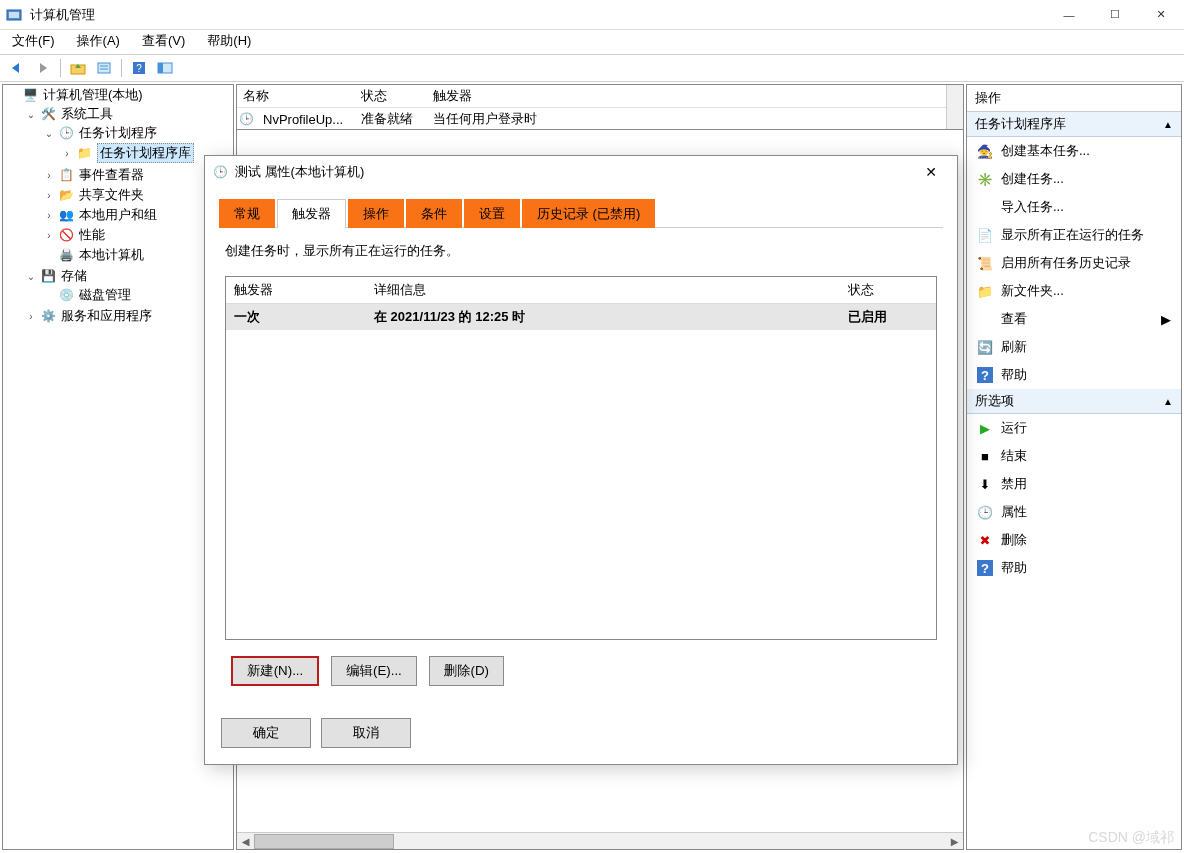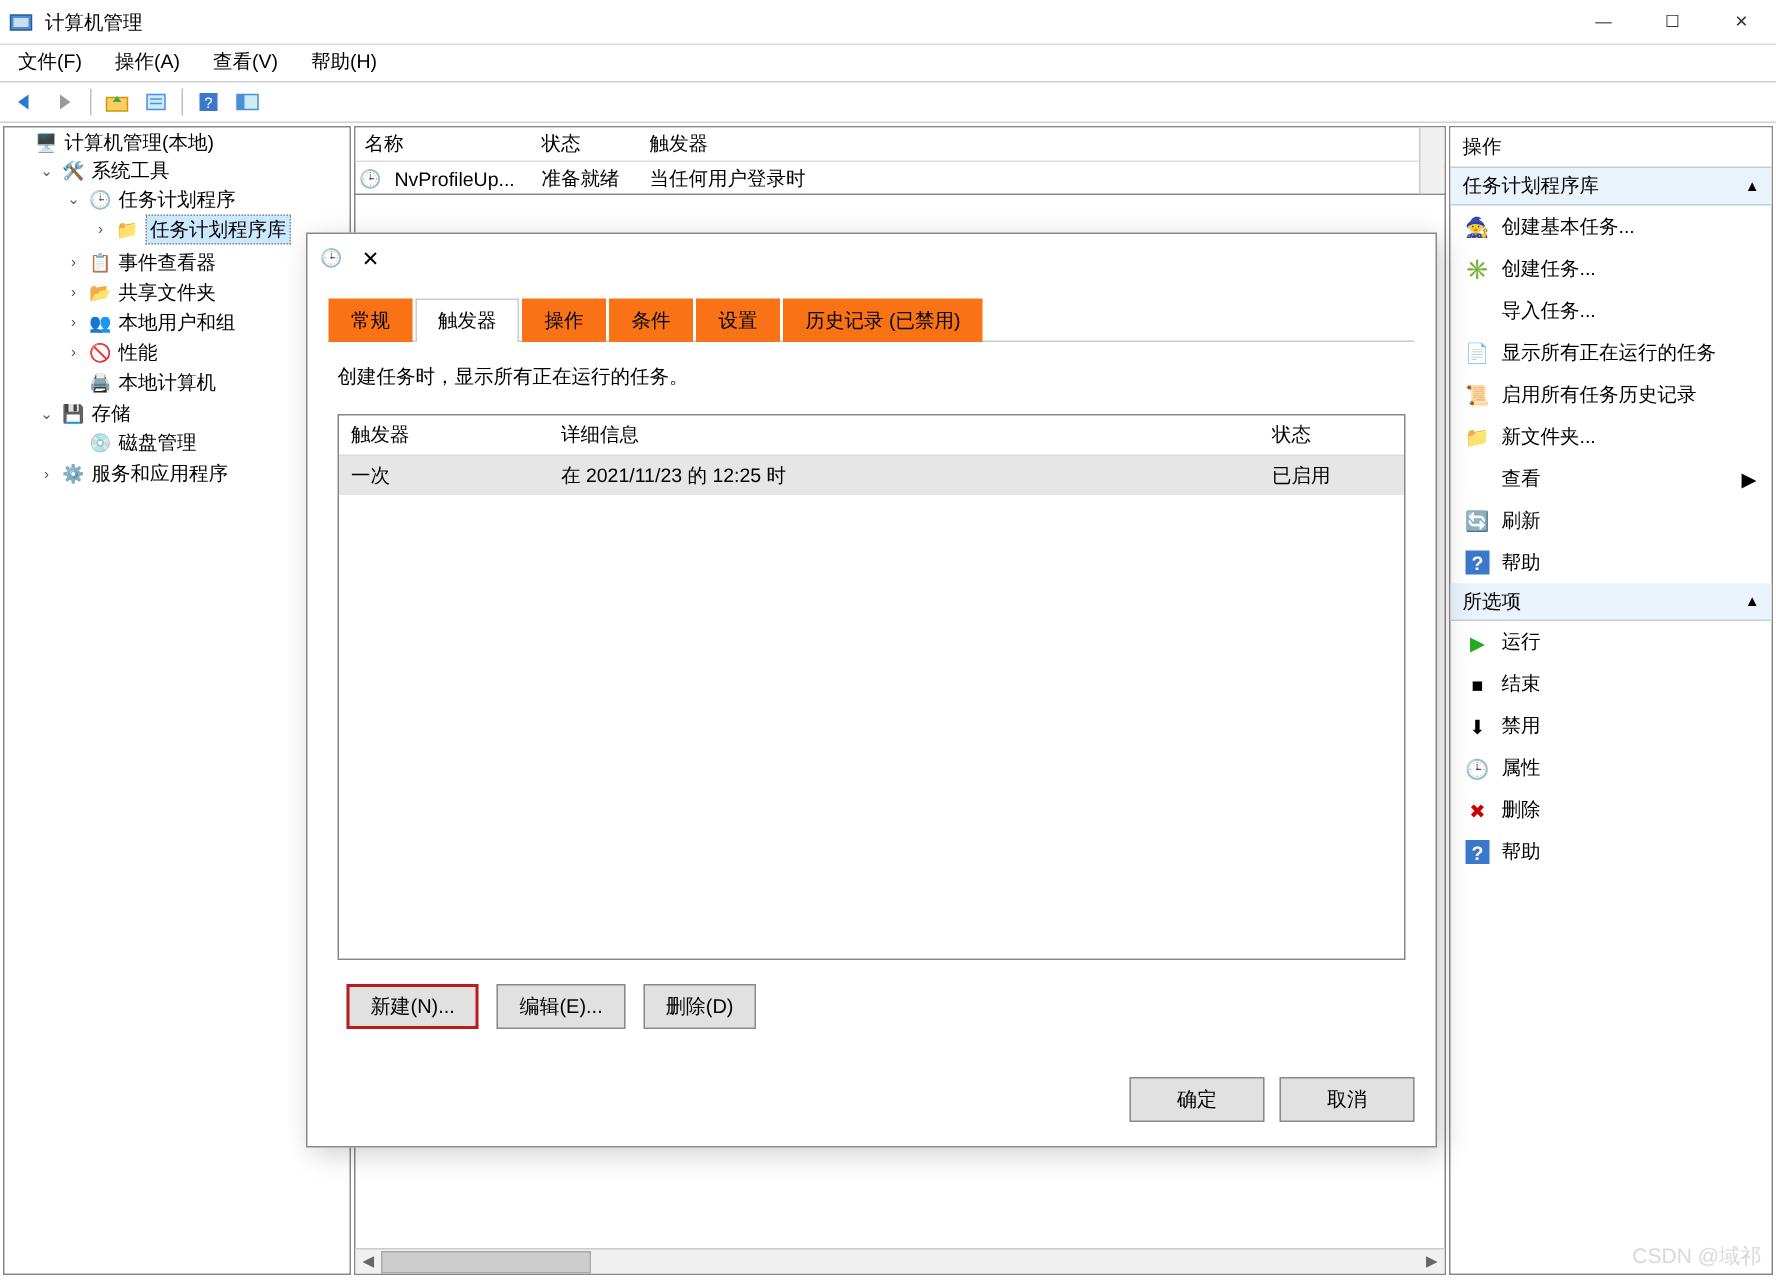--- a/index.html
+++ b/index.html
@@ -62,25 +62,25 @@
 .dlg-close { width: 36px; height: 28px; display:flex; justify-content:center; align-items:center; font-size:14px; }
 .dlg-body { padding: 10px 14px 0 14px; }
 .tabs { display: flex; border-bottom: 1px solid #ccc; }
 .tab { padding: 5px 14px; border: 1px solid transparent; border-bottom: none; position: relative; top: 1px; background:#f97316; margin-right:2px;}
 .tab.active { background: #fff; border-color: #ccc; }
 .tab-content { padding: 14px 6px 4px 6px; }
 .trigger-list { border: 1px solid #888; height: 364px; margin-top: 16px; }
 .tl-head, .tl-row { display: flex; padding: 4px 8px; }
 .tl-head { border-bottom: 1px solid #ddd; }
 .tlc1 { width: 140px; } .tlc2 { flex: 1; } .tlc3 { width: 80px; }
-.tl-row.sel { background: #e6e6e6; }
+.tl-row.sel { background: #e6e6e6; font-weight: bold; }
 .dlg-btns-row { display: flex; gap: 12px; padding: 16px 6px 10px 6px; }
 .dlg-btns-row button { padding: 4px 14px; background:#e1e1e1; border:1px solid #8a8a8a; }
 .dlg-btns-row button.primary { border: 2px solid #b91c1c; }
-.dlg-footer { display:flex; justify-content:flex-end; gap:10px; padding: 18px 14px 16px 0; }
+.dlg-footer { display:flex; justify-content:flex-start; gap:10px; padding: 18px 14px 16px 0; margin-left: 16px; }
 .dlg-footer button { width:90px; padding:5px 0; background:#e1e1e1; border:1px solid #8a8a8a; }
 
 .watermark { position: absolute; right: 10px; bottom: 6px; color: #d9d9d9; font-size: 14px; }
 
 svg { display: block; }
 </style>
 </head>
 <body>
 
 <div class="titlebar">
@@ -341,20 +341,21 @@
     <div class="action-item">
         <span class="ai" style="background:#3b78cc;color:#fff;font-weight:bold;">?</span>
         <span>帮助</span>
       </div>
   </div>
 </div>
 
 <div class="dialog">
   <div class="dlg-title">
     <span class="tree-icon">🕒</span>
+    <span class="t">测试 属性(本地计算机)</span>
     <span class="dlg-close">✕</span>
   </div>
   <div class="dlg-body">
     <div class="tabs">
       <div class="tab">常规</div>
       <div class="tab active">触发器</div>
       <div class="tab">操作</div>
       <div class="tab">条件</div>
       <div class="tab">设置</div>
       <div class="tab">历史记录 (已禁用)</div>

